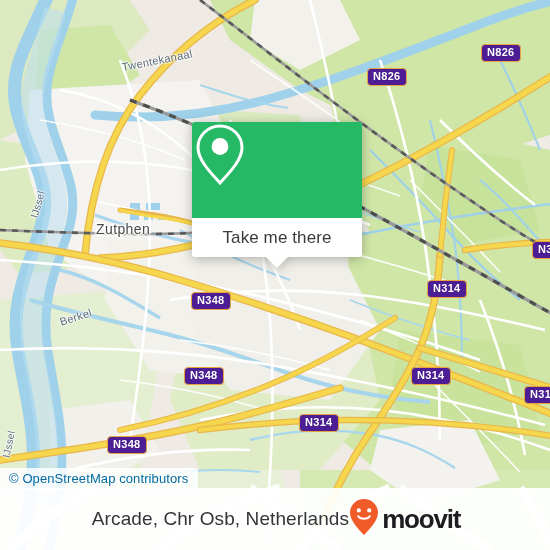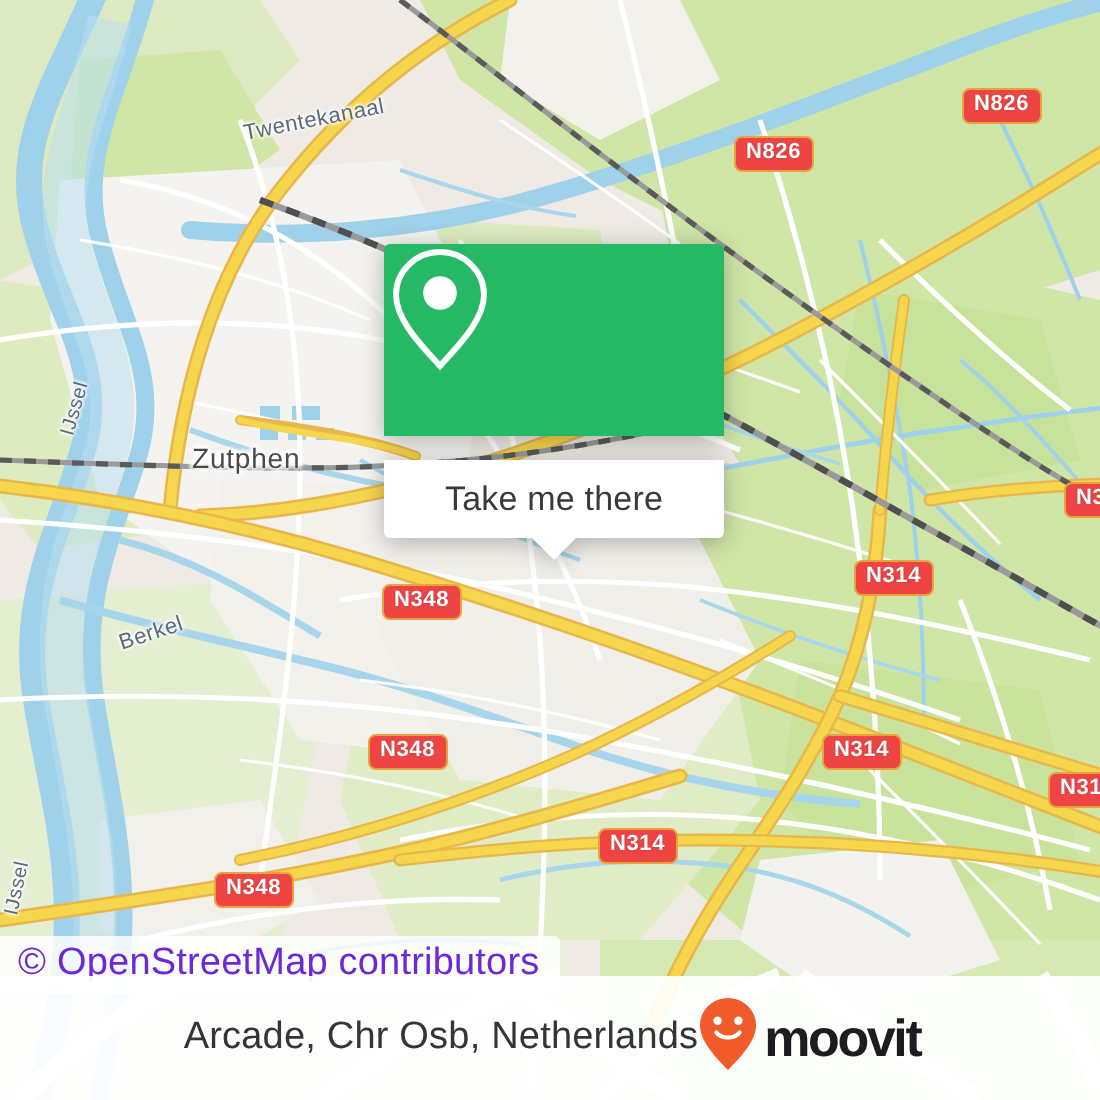--- a/index.html
+++ b/index.html
@@ -11,21 +11,21 @@
   }
   .screen{position:relative;width:550px;height:550px;overflow:hidden;}
 
   
   .map{position:absolute;inset:0;background:#efebe4;overflow:hidden;}
   .map svg{position:absolute;inset:0;display:block;}
 
   
   .shield{
     position:absolute;
-    background:#ef4444;
+    background:#4c1d95;
     border:1.5px solid #e8a33d;
     border-radius:4px;
     color:#ffffff;
     font-size:11px;
     font-weight:bold;
     letter-spacing:.3px;
     padding:1px 5px 2px 5px;
     line-height:13px;
     text-shadow:0 0 1px rgba(0,0,0,.25);
     white-space:nowrap;
@@ -59,39 +59,38 @@
     filter:drop-shadow(0 2px 6px rgba(0,0,0,.28));
   }
   .callout-top{
     background:#26b965;height:96px;border-radius:3px 3px 0 0;
     display:flex;align-items:center;justify-content:center;
   }
   .callout-bottom{
     background:#ffffff;height:39px;border-radius:0 0 3px 3px;
     display:flex;align-items:center;justify-content:center;
     position:relative;
-    margin-top:12px;
   }
   .callout-bottom .cta{
     color:#3a3a3a;font-size:17px;letter-spacing:.1px;
   }
   .callout-tail{
     position:absolute;left:50%;bottom:-11px;transform:translateX(-50%);
     width:0;height:0;
     border-left:11px solid transparent;
     border-right:11px solid transparent;
     border-top:11px solid #ffffff;
   }
 
   
   .attrib{
     position:absolute;left:0;top:468px;
     background:rgba(255,255,255,.82);
     padding:3px 10px 4px 9px;
-    font-size:19px;color:#6d28d9;letter-spacing:.1px;
+    font-size:13px;color:#0369a1;letter-spacing:.1px;
     border-radius:0 3px 3px 0;
   }
 
   
   .footer{
     position:absolute;left:0;right:0;bottom:0;height:62px;
     background:rgba(255,255,255,.93);
     display:flex;align-items:center;justify-content:center;
     padding:0 20px 0 22px;box-sizing:border-box;
   }

